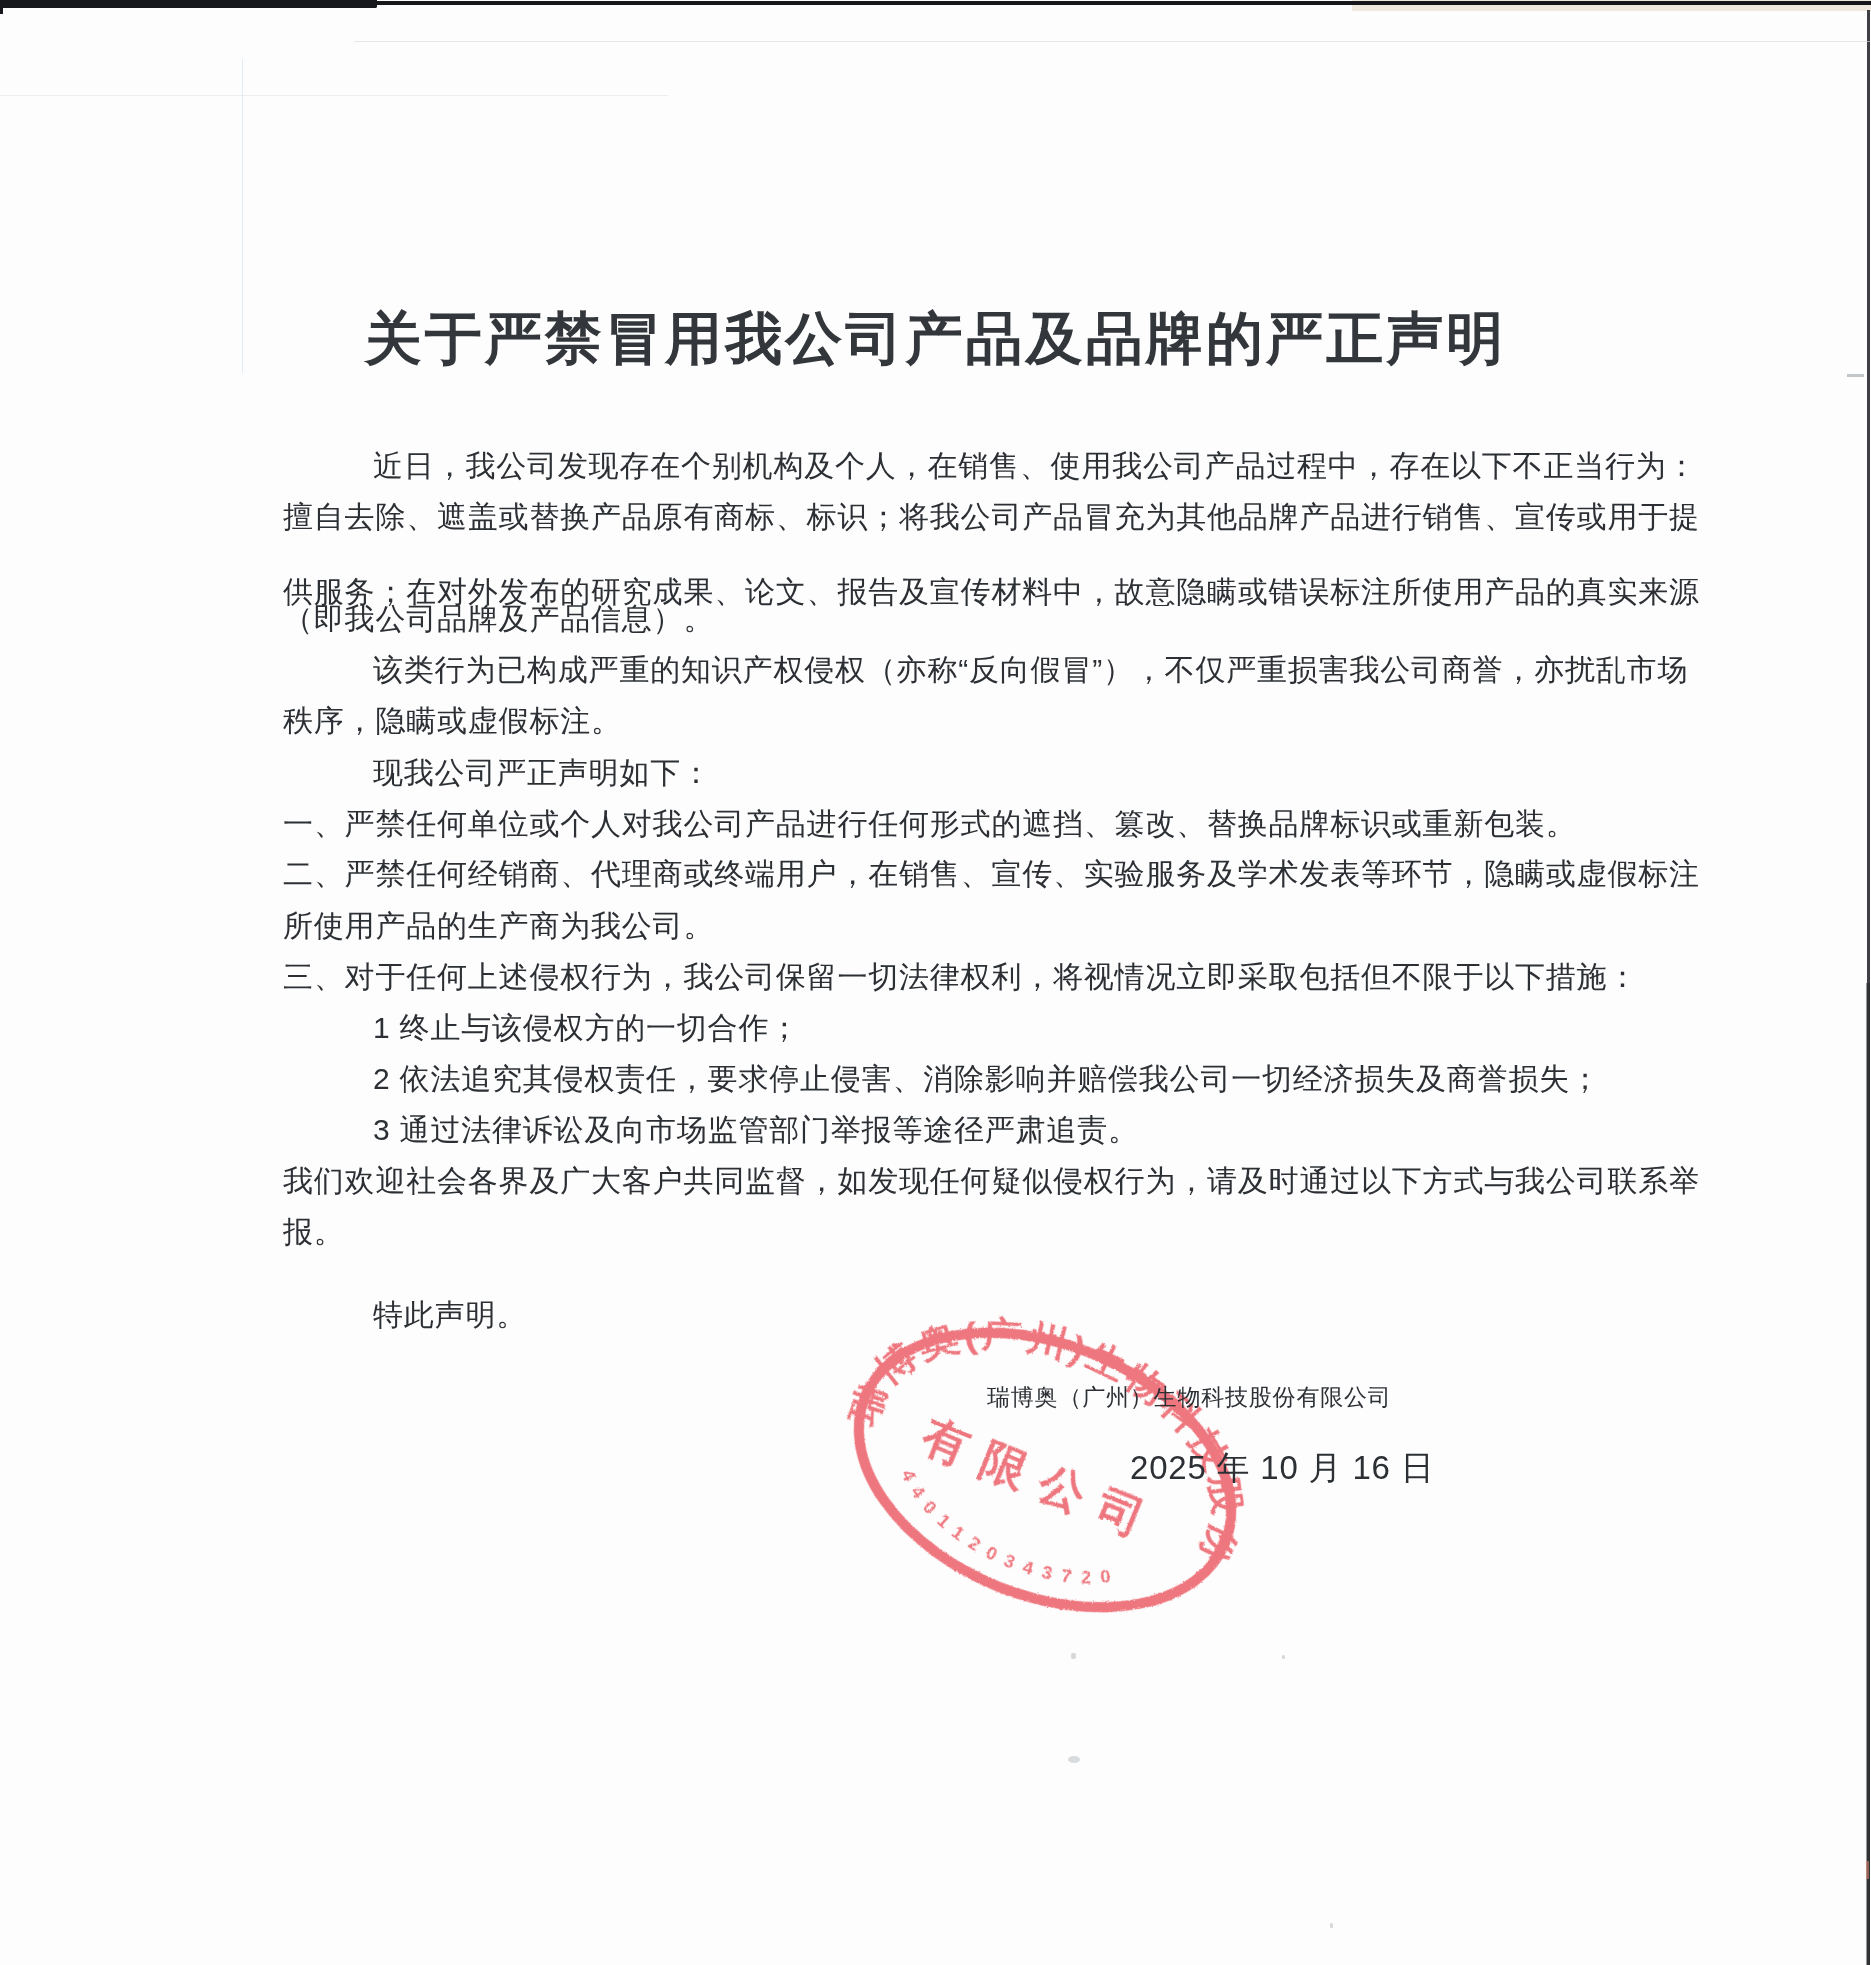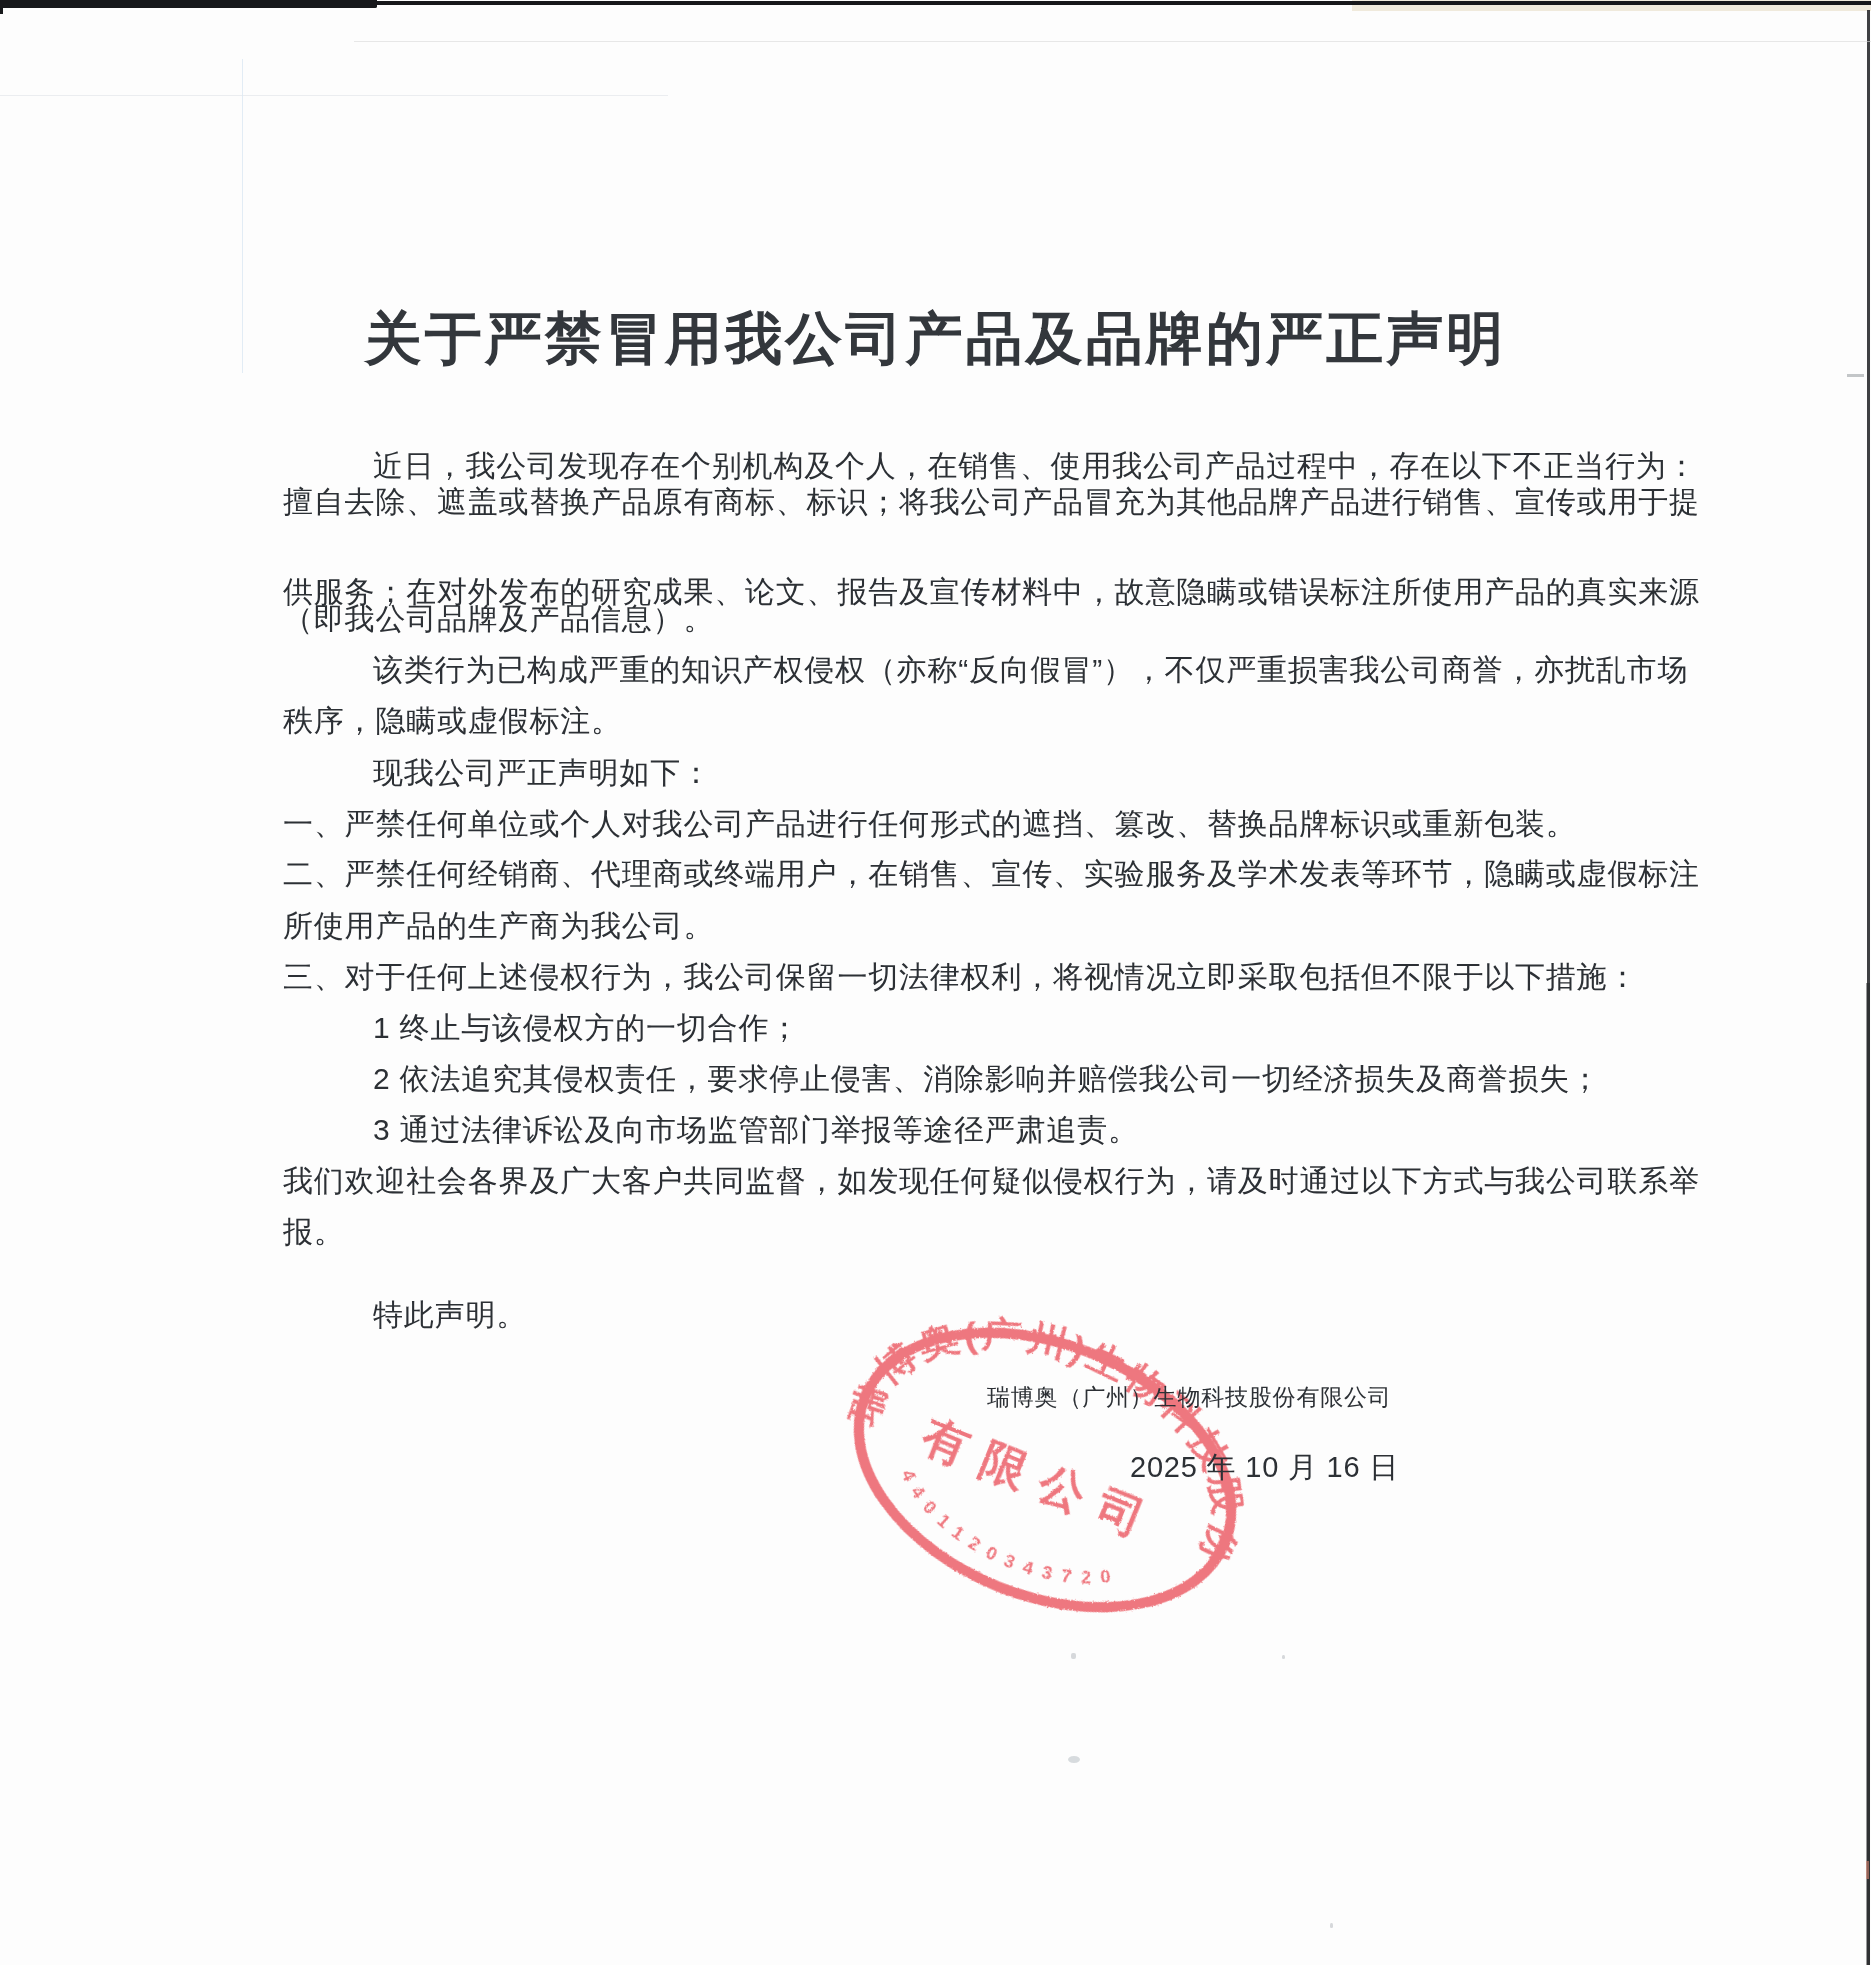--- a/index.html
+++ b/index.html
@@ -44,21 +44,21 @@
     color:#2c3035;white-space:nowrap;
   }
   .line.indent{left:373px;}
   .sig-company{
     position:absolute;left:987px;top:1384px;
     font-size:23px;letter-spacing:0.8px;color:#2c3035;white-space:nowrap;line-height:27.5px;
     z-index:3;
   }
   .sig-date{
     position:absolute;left:1130px;top:1454px;
-    font-size:29px;letter-spacing:0.8px;color:#2c3035;white-space:nowrap;line-height:27.5px;
+    font-size:33px;letter-spacing:0.8px;color:#2c3035;white-space:nowrap;line-height:27.5px;
     z-index:3;
   }
   
   .seal{
     position:absolute;left:821px;top:1313px;width:448px;height:314px;
     transform:rotate(22deg);transform-origin:50% 50%;
     z-index:2;mix-blend-mode:multiply;opacity:.92;
   }
 </style>
 </head>
@@ -80,21 +80,21 @@
   <div class="art smudge"></div>
   <div class="art speck-a"></div>
   <div class="art speck-b"></div>
   <div class="art speck-c"></div>
   <div class="art red-nub"></div>
 
   <div class="title">关于严禁冒用我公司产品及品牌的严正声明</div>
 
   <div>
       <div class="line indent" style="top: 452px;">近日，我公司发现存在个别机构及个人，在销售、使用我公司产品过程中，存在以下不正当行为：</div>
-      <div class="line" style="top: 488px;">擅自去除、遮盖或替换产品原有商标、标识；将我公司产品冒充为其他品牌产品进行销售、宣传或用于提</div>
+      <div class="line" style="top: 503px;">擅自去除、遮盖或替换产品原有商标、标识；将我公司产品冒充为其他品牌产品进行销售、宣传或用于提</div>
       <div class="line" style="top: 578px;">供服务；在对外发布的研究成果、论文、报告及宣传材料中，故意隐瞒或错误标注所使用产品的真实来源</div>
       <div class="line" style="top: 605px;">（即我公司品牌及产品信息）。</div>
       <div class="line indent" style="top: 656px;">该类行为已构成严重的知识产权侵权（亦称“反向假冒”），不仅严重损害我公司商誉，亦扰乱市场</div>
       <div class="line" style="top: 707px;">秩序，隐瞒或虚假标注。</div>
       <div class="line indent" style="top: 759px;">现我公司严正声明如下：</div>
       <div class="line" style="top: 810px;">一、严禁任何单位或个人对我公司产品进行任何形式的遮挡、篡改、替换品牌标识或重新包装。</div>
       <div class="line" style="top: 812px; margin-top: 48px;">二、严禁任何经销商、代理商或终端用户，在销售、宣传、实验服务及学术发表等环节，隐瞒或虚假标注</div>
       <div class="line" style="top: 912px;">所使用产品的生产商为我公司。</div>
       <div class="line" style="top: 963px;">三、对于任何上述侵权行为，我公司保留一切法律权利，将视情况立即采取包括但不限于以下措施：</div>
       <div class="line indent" style="top: 1014px;">1 终止与该侵权方的一切合作；</div>

